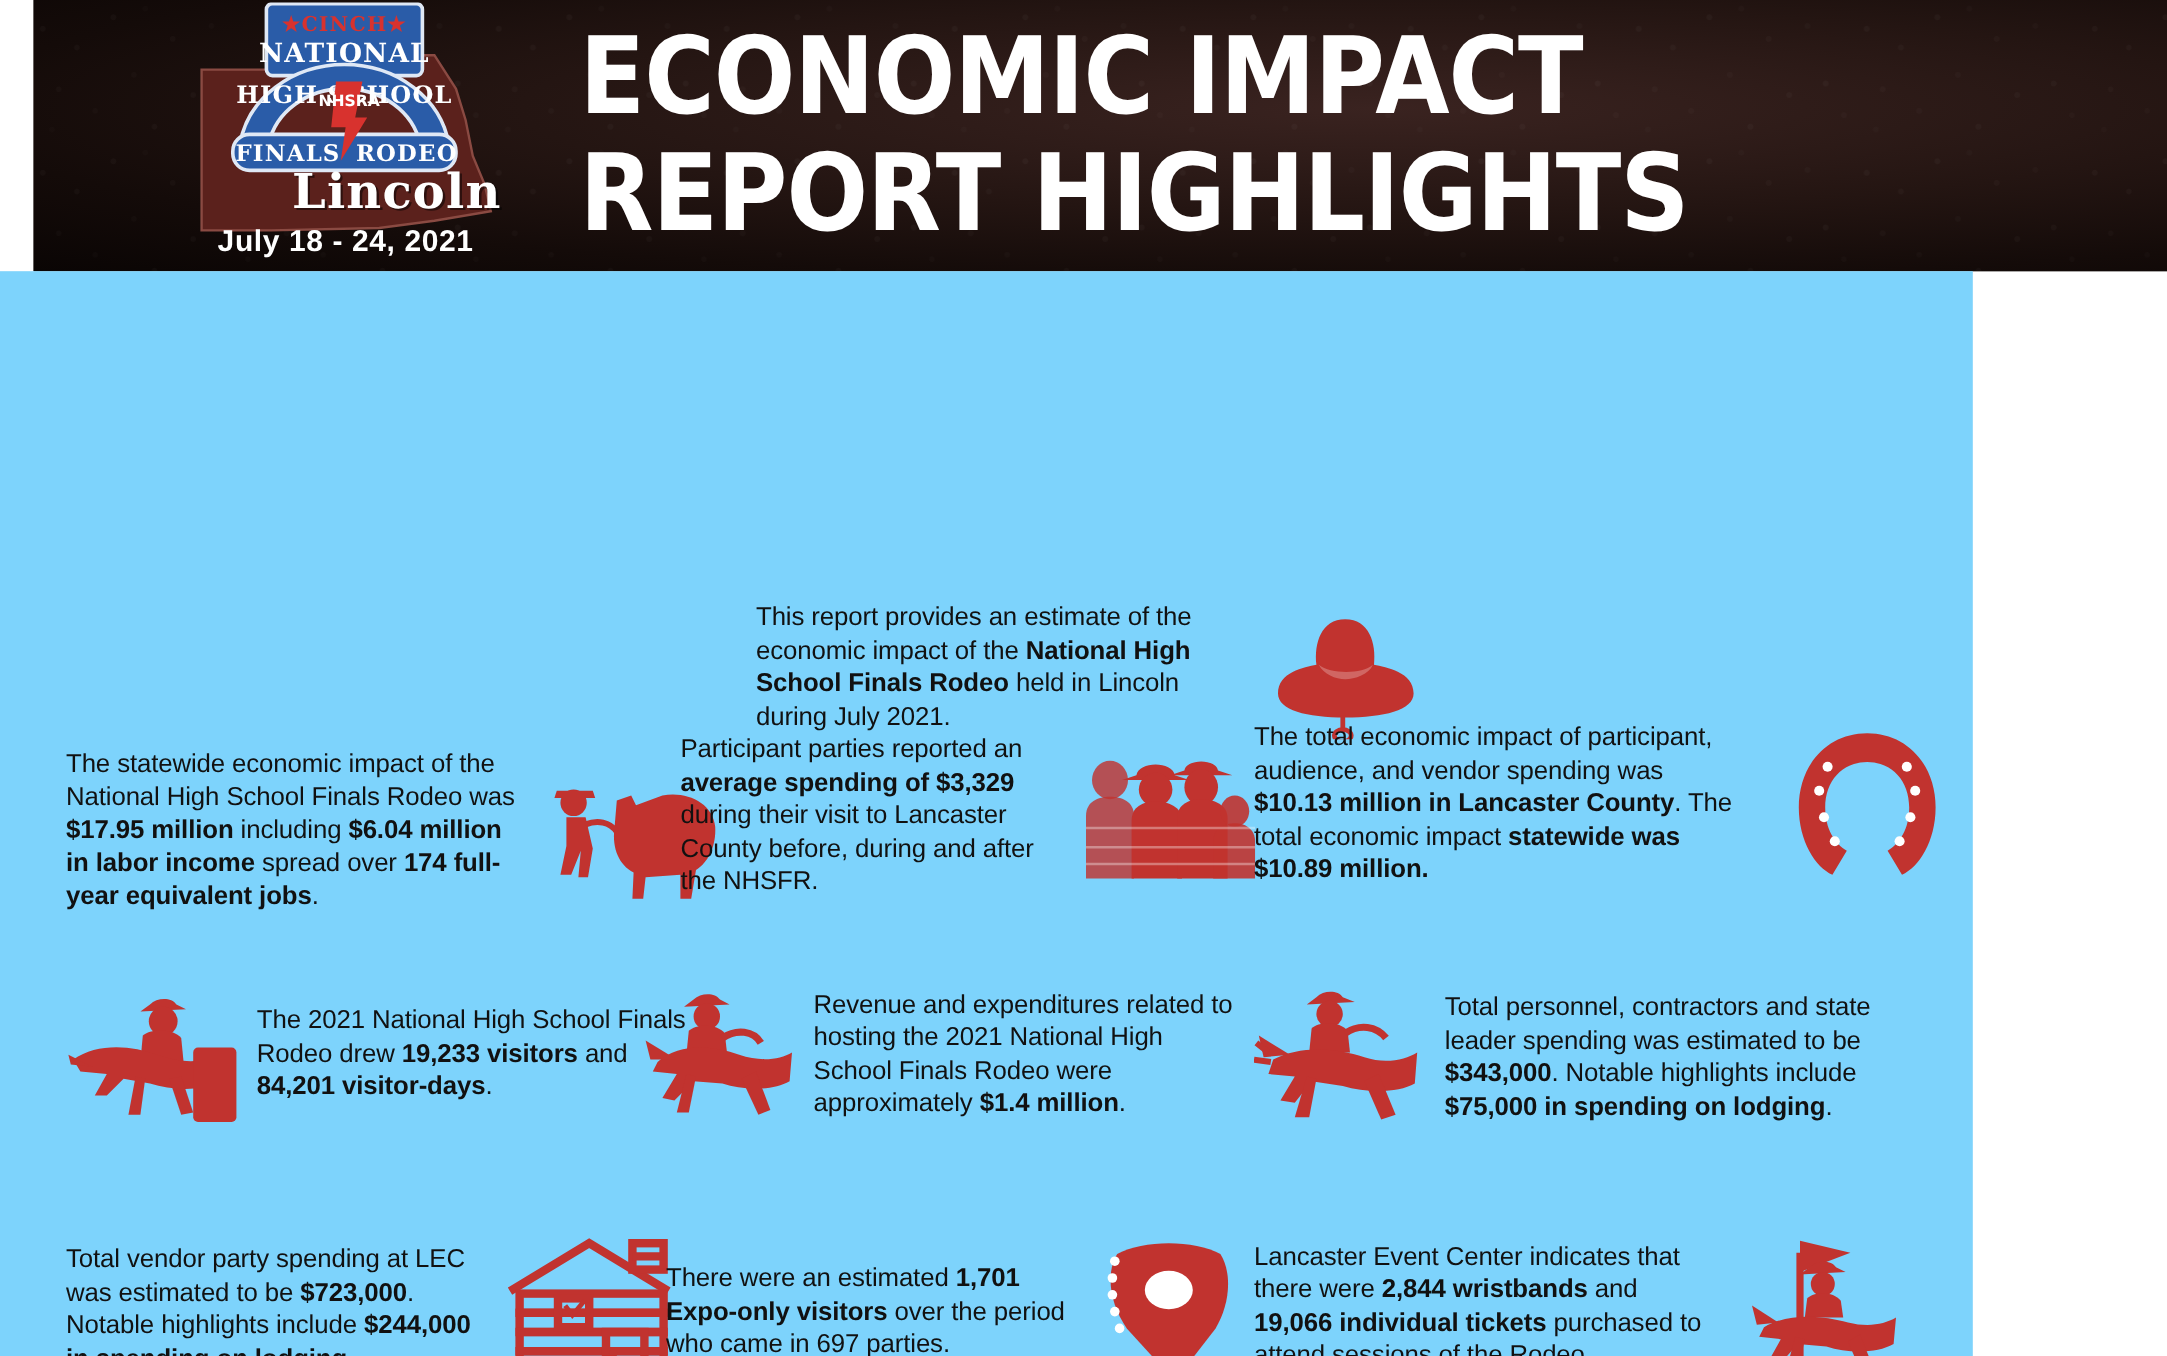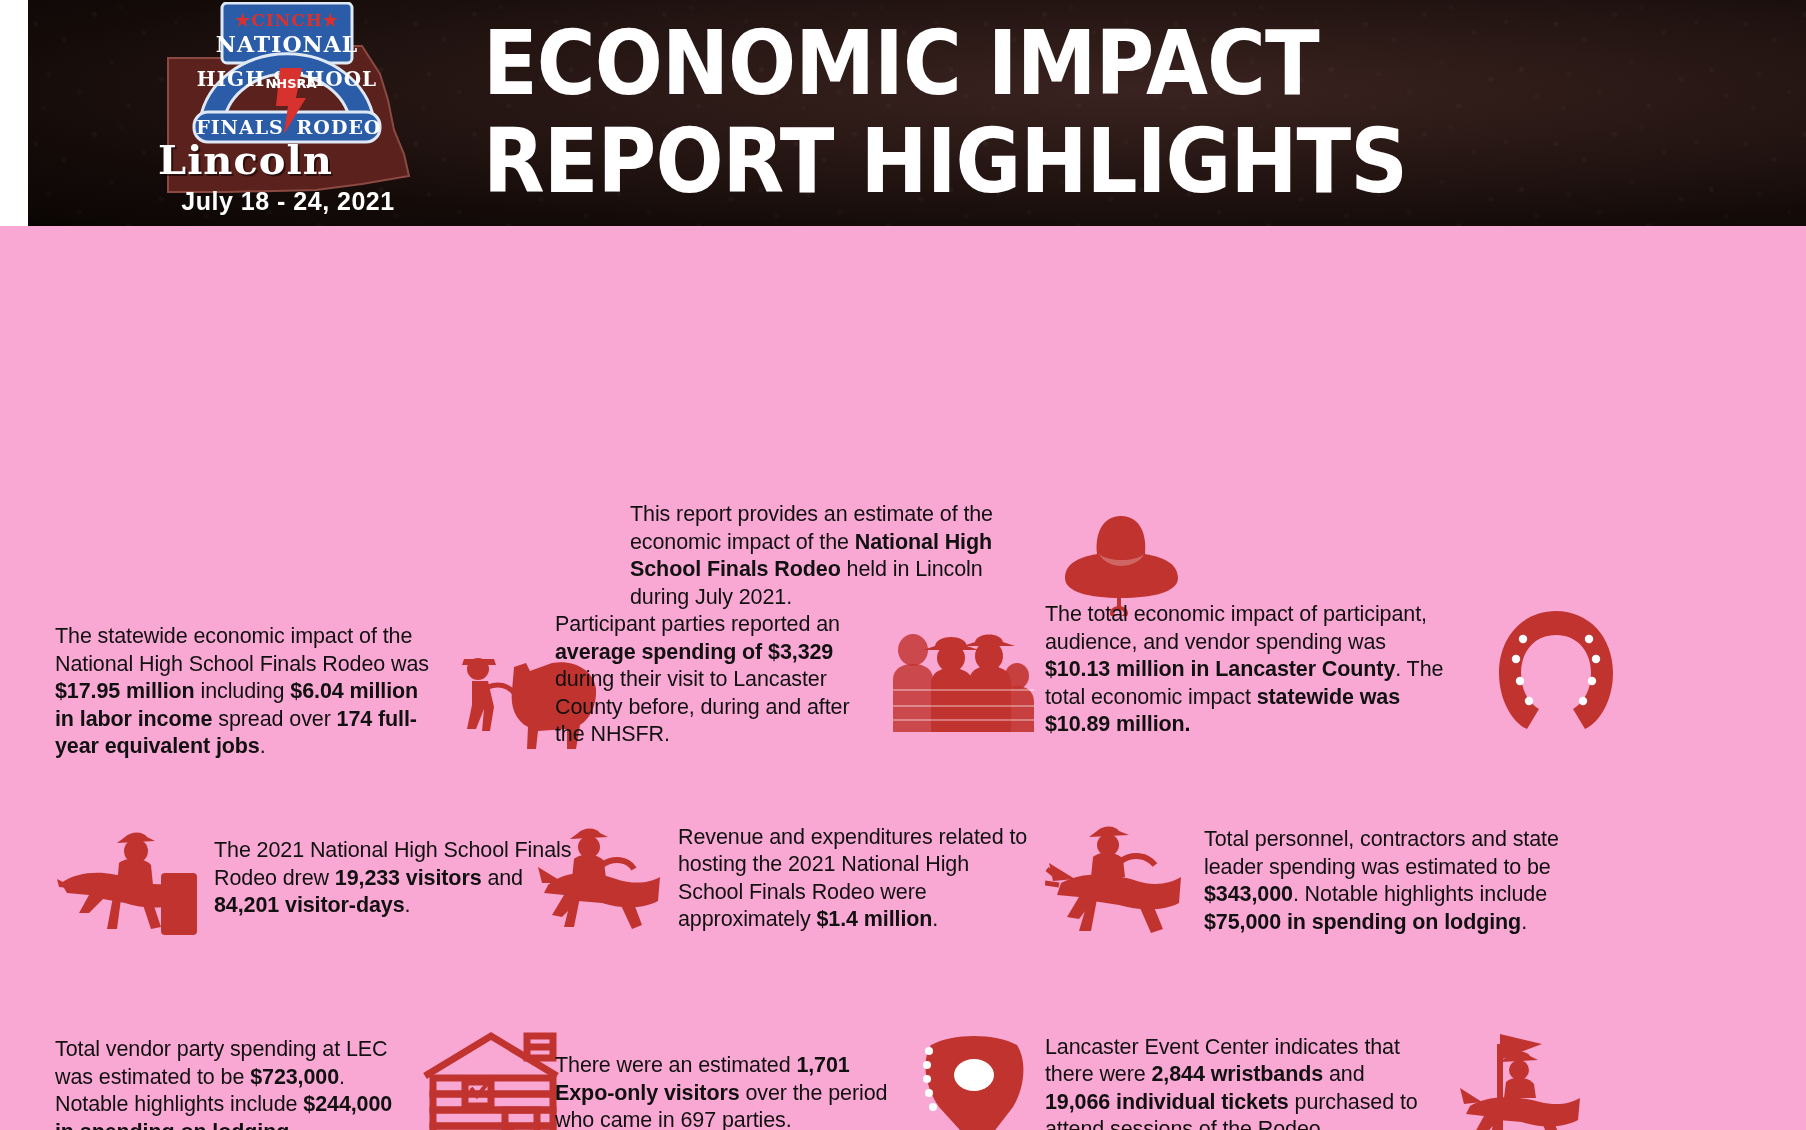--- a/index.html
+++ b/index.html
@@ -56,21 +56,21 @@
   }
   #logo-badge {
     position: absolute;
     left: 26px; top: 0px;
     width: 206px; height: 152px;
   }
   #logo-lincoln {
     position: absolute;
     left: 0; top: 138px;
     width: 260px;
-    text-align: left;
+    text-align: right;
     font-family: "DejaVu Serif", serif;
     font-weight: 700;
     font-size: 40px;
     color: #ffffff;
     letter-spacing: 1px;
     text-shadow: 2px 2px 0 rgba(0,0,0,.5);
     line-height: 1;
   }
   #logo-dates {
     position: absolute;
@@ -94,23 +94,23 @@
     line-height: 98px;
     letter-spacing: -1px;
     transform: scaleX(.90);
     transform-origin: left top;
   }
   #header-title .tl { display: block; white-space: nowrap; }
 
   
   #sheet {
     position: relative;
-    width: 1806px;
+    width: 1644px;
     height: 904px;
-    background: #f9a8d4;
+    background: #7dd3fc;
   }
   .cell {
     position: absolute;
     display: flex;
     align-items: center;
     gap: 14px;
   }
   .txt {
     font-size: 21.5px;
     line-height: 27.5px;
@@ -180,21 +180,21 @@
       <path d="M60,34 L72,30 L76,38 L98,30 C118,26 140,36 142,56 C143,72 136,86 126,92
                L122,116 L113,116 L113,96 L84,98 L82,116 L73,116 L74,94 C62,88 56,74 58,58 Z" fill="#c1332f"></path>
       <circle cx="24" cy="36" r="11" fill="#c1332f"></circle>
       <path d="M8,32 L42,32 L40,26 L10,26 Z" fill="#c1332f"></path>
       <path d="M18,48 L34,48 L40,74 L36,98 L28,98 L30,76 L22,96 L13,96 L18,72 Z" fill="#c1332f"></path>
       <path d="M34,54 C44,50 54,52 60,60" stroke="#c1332f" stroke-width="5" fill="none"></path>
     </svg>
   </div>
 
   <div class="cell" style="left:555px; top:385px; width:610px;">
-    <div class="txt" style="width:320px;"><span>Participant parties reported an </span><b>average spending of $3,329</b><span> during their visit to Lancaster County before, during and after the NHSFR.</span></div>
+    <div class="txt" style="width:320px;margin-left:12px;"><span>Participant parties reported an </span><b>average spending of $3,329</b><span> during their visit to Lancaster County before, during and after the NHSFR.</span></div>
     <svg class="icon" width="145" height="112" viewBox="0 0 145 112">
       <ellipse cx="24" cy="26" rx="15" ry="16" fill="#c1332f" opacity=".82"></ellipse>
       <path d="M4,56 C4,44 14,40 24,40 C34,40 44,44 44,56 L44,108 L4,108 Z" fill="#c1332f" opacity=".82"></path>
       <path d="M46,22 C48,10 76,10 78,22 L90,26 L34,26 Z" fill="#c1332f"></path>
       <ellipse cx="62" cy="34" rx="14" ry="14" fill="#c1332f"></ellipse>
       <path d="M42,60 C42,48 52,44 62,44 C72,44 84,48 84,60 L84,108 L42,108 Z" fill="#c1332f"></path>
       <path d="M86,18 C88,8 112,8 114,18 L126,22 L74,22 Z" fill="#c1332f"></path>
       <ellipse cx="100" cy="32" rx="14" ry="15" fill="#c1332f"></ellipse>
       <path d="M80,58 C80,46 90,42 100,42 C110,42 122,46 122,58 L122,108 L80,108 Z" fill="#c1332f"></path>
       <ellipse cx="128" cy="52" rx="12" ry="13" fill="#c1332f" opacity=".9"></ellipse>

